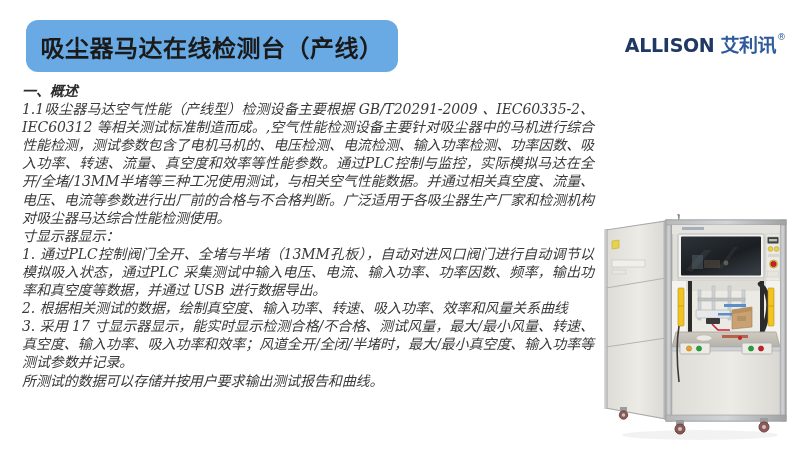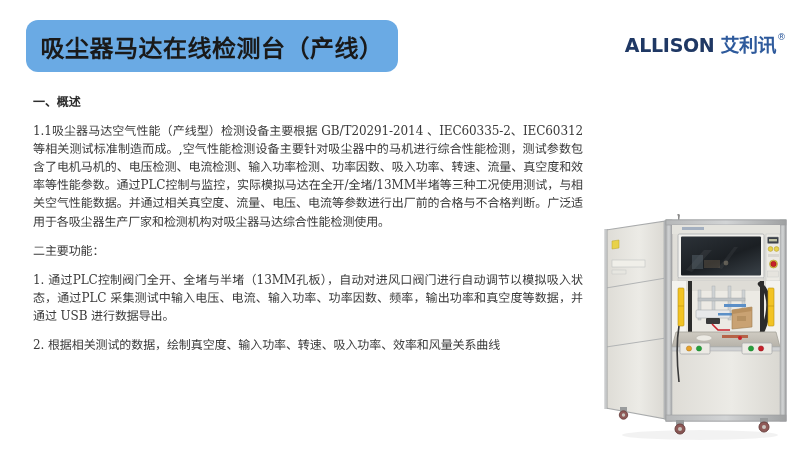--- a/index.html
+++ b/index.html
@@ -84,26 +84,27 @@
 
   
   #body-text {
     position: absolute;
     left: 22px;
     top: 82px;
     width: 572px;
   }
   .para {
     color: #3a3a3a;
-    font-size: 12px;
+    font-size: 14px;
     line-height: 18.1px;
     font-family: "DejaVu Serif", "Liberation Serif", serif;
     text-align: justify;
-    margin: 11px;
+    margin: 0;
     letter-spacing: -0.1px;
+    font-style: italic;
   }
   .para.heading {
     font-weight: bold;
     color: #2d2d2d;
   }
 
   
   #machine-photo {
     position: absolute;
     left: 600px;
@@ -125,24 +126,26 @@
   </div>
 
   <div id="logo">
     <span id="logo-latin">ALLISON</span>
     <span id="logo-cn">艾利讯</span>
     <span id="logo-tm">®</span>
   </div>
 
   <div id="body-text">
     <p class="para heading">一、概述</p>
-    <p class="para">1.1吸尘器马达空气性能（产线型）检测设备主要根据 GB/T20291-2014 、IEC60335-2、IEC60312 等相关测试标准制造而成。,空气性能检测设备主要针对吸尘器中的马机进行综合性能检测，测试参数包含了电机马机的、电压检测、电流检测、输入功率检测、功率因数、吸入功率、转速、流量、真空度和效率等性能参数。通过PLC控制与监控，实际模拟马达在全开/全堵/13MM半堵等三种工况使用测试，与相关空气性能数据。并通过相关真空度、流量、电压、电流等参数进行出厂前的合格与不合格判断。广泛适用于各吸尘器生产厂家和检测机构对吸尘器马达综合性能检测使用。</p>
-    <p class="para">二主要功能：</p>
+    <p class="para">1.1吸尘器马达空气性能（产线型）检测设备主要根据 GB/T20291-2009 、IEC60335-2、IEC60312 等相关测试标准制造而成。,空气性能检测设备主要针对吸尘器中的马机进行综合性能检测，测试参数包含了电机马机的、电压检测、电流检测、输入功率检测、功率因数、吸入功率、转速、流量、真空度和效率等性能参数。通过PLC控制与监控，实际模拟马达在全开/全堵/13MM半堵等三种工况使用测试，与相关空气性能数据。并通过相关真空度、流量、电压、电流等参数进行出厂前的合格与不合格判断。广泛适用于各吸尘器生产厂家和检测机构对吸尘器马达综合性能检测使用。</p>
+    <p class="para">寸显示器显示：</p>
     <p class="para">1. 通过PLC控制阀门全开、全堵与半堵（13MM孔板），自动对进风口阀门进行自动调节以模拟吸入状态，通过PLC 采集测试中输入电压、电流、输入功率、功率因数、频率，输出功率和真空度等数据，并通过 USB 进行数据导出。</p>
     <p class="para">2. 根据相关测试的数据，绘制真空度、输入功率、转速、吸入功率、效率和风量关系曲线</p>
+    <p class="para">3. 采用 17 寸显示器显示，能实时显示检测合格/不合格、测试风量，最大/最小风量、转速、真空度、输入功率、吸入功率和效率；风道全开/全闭/半堵时，最大/最小真空度、输入功率等测试参数并记录。</p>
+    <p class="para">所测试的数据可以存储并按用户要求输出测试报告和曲线。</p>
   </div>
 
   <div id="machine-photo">
     <svg width="200" height="232" viewBox="0 0 200 232" xmlns="http://www.w3.org/2000/svg">
       <defs>
         <linearGradient id="panelGrad" x1="0" y1="0" x2="1" y2="0">
           <stop offset="0%" stop-color="#dedcd6"></stop>
           <stop offset="55%" stop-color="#ecebe6"></stop>
           <stop offset="100%" stop-color="#dad8d2"></stop>
         </linearGradient>

